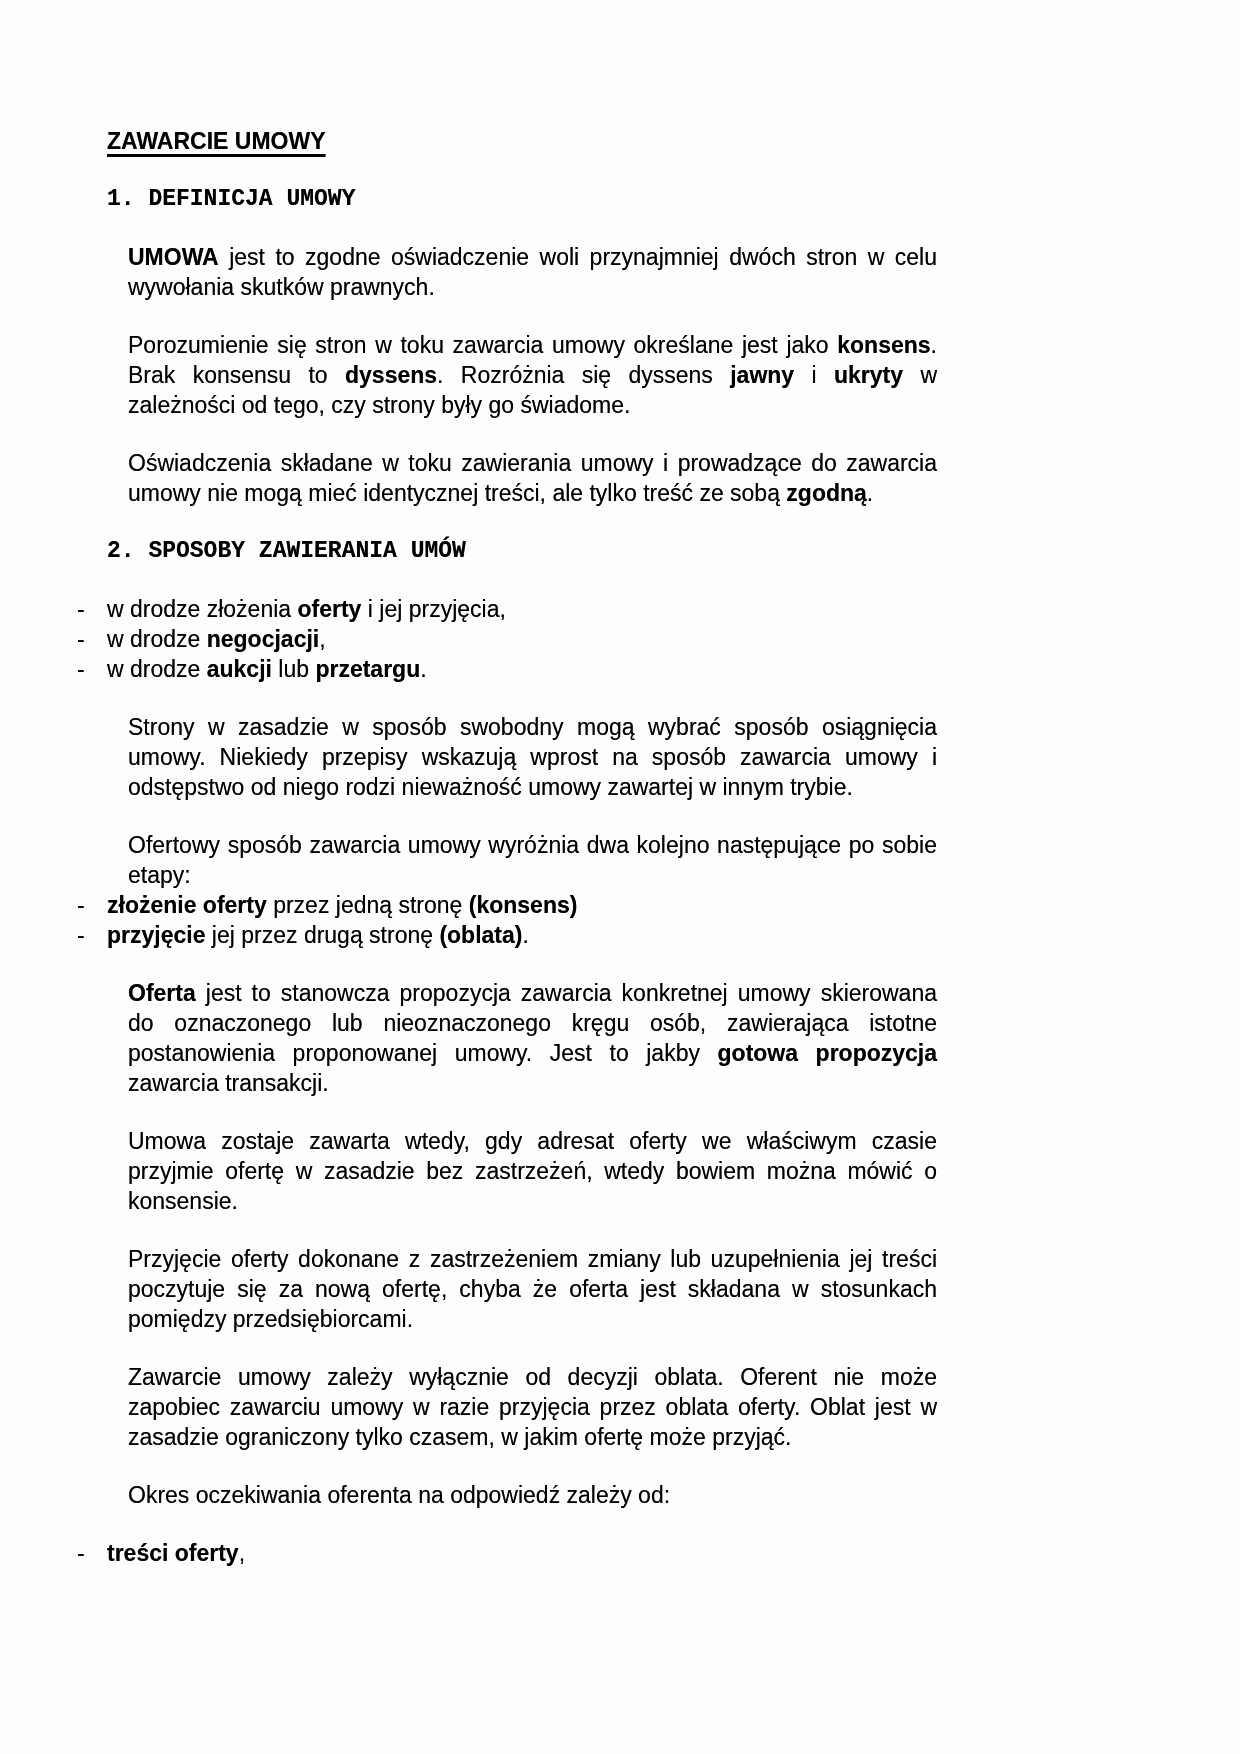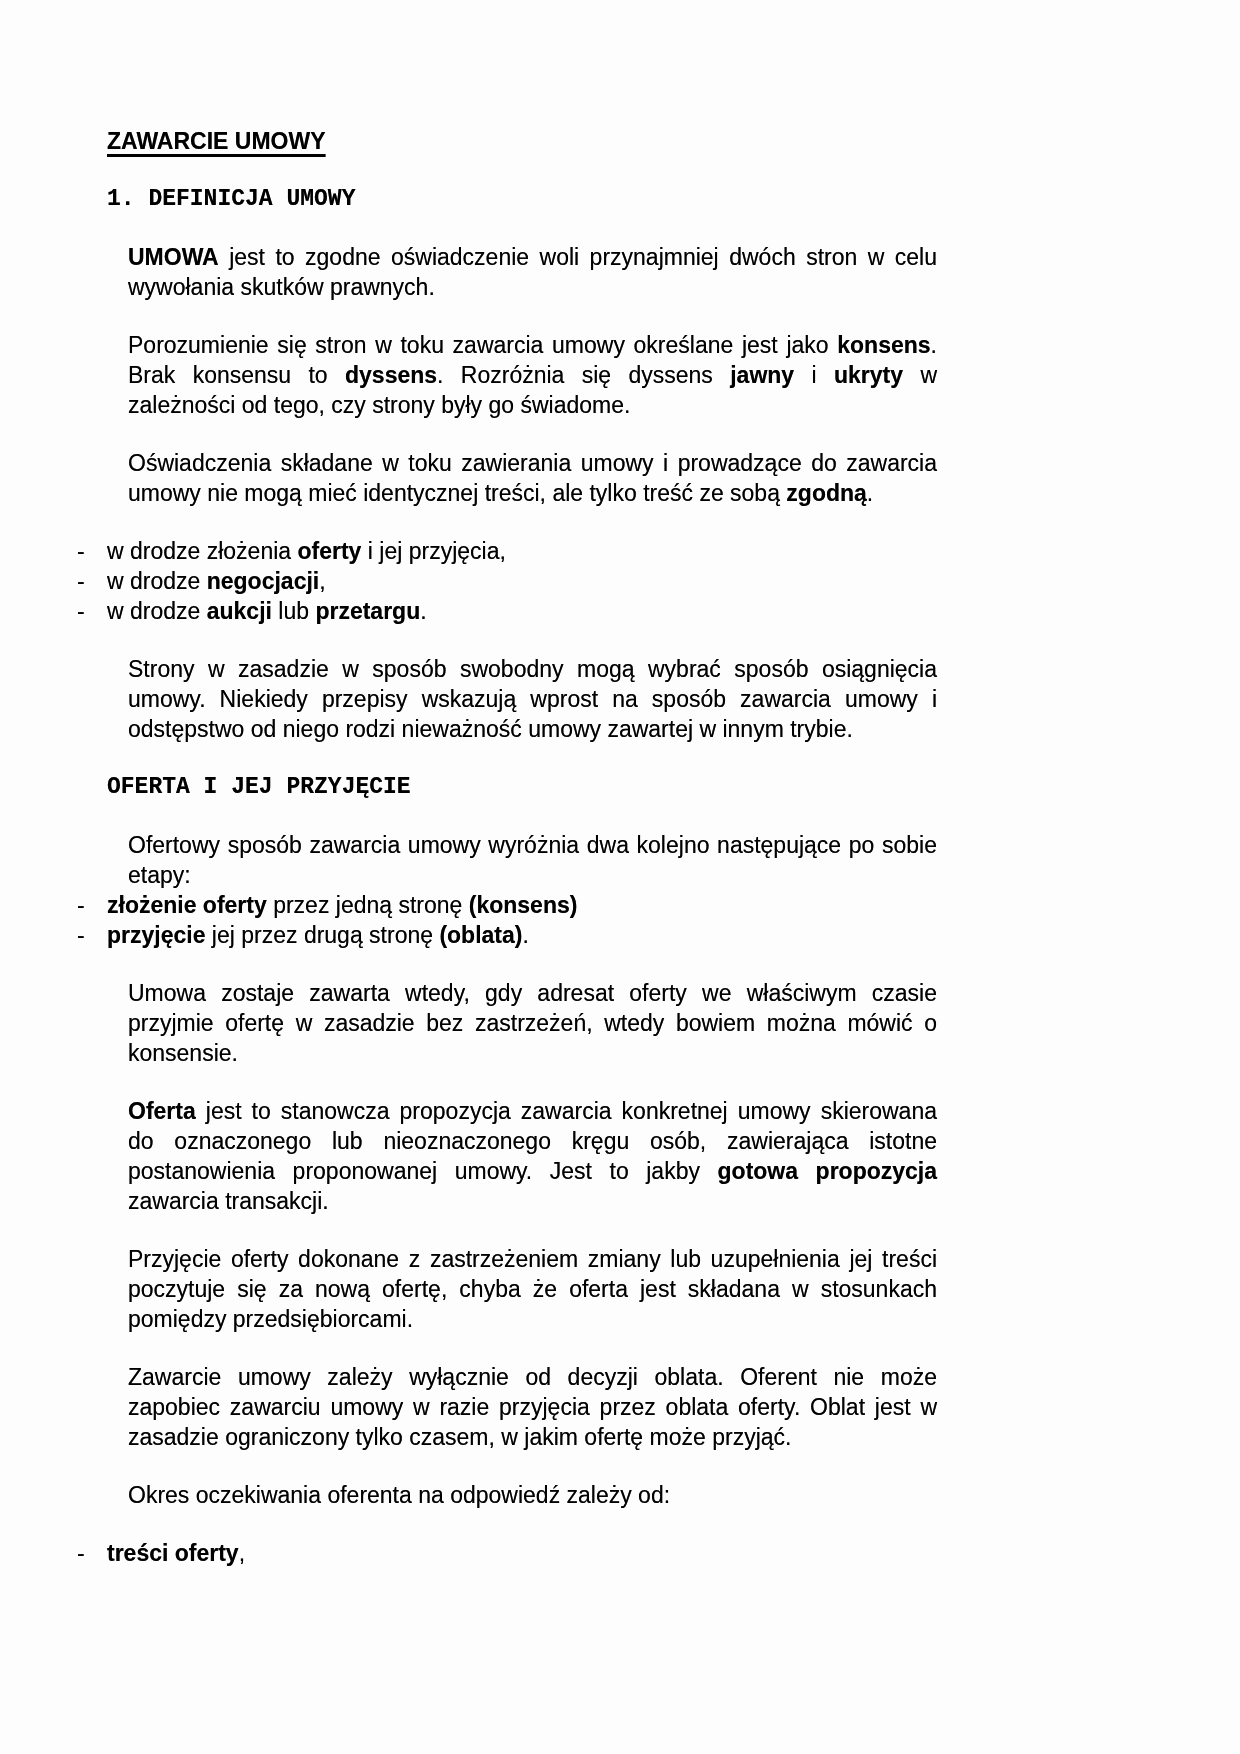--- a/index.html
+++ b/index.html
@@ -56,53 +56,53 @@
     <div class="block title"><span class="bold underline">ZAWARCIE UMOWY</span></div>
 
     <div class="block heading"><span class="bold">1. DEFINICJA UMOWY</span></div>
 
     <div class="block para"><span class="bold">UMOWA</span><span> jest to zgodne oświadczenie woli przynajmniej dwóch stron w celu wywołania skutków prawnych.</span></div>
 
     <div class="block para"><span>Porozumienie się stron w toku zawarcia umowy określane jest jako </span><span class="bold">konsens</span><span>. Brak konsensu to </span><span class="bold">dyssens</span><span>. Rozróżnia się dyssens </span><span class="bold">jawny</span><span> i </span><span class="bold">ukryty</span><span> w zależności od tego, czy strony były go świadome.</span></div>
 
     <div class="block para"><span>Oświadczenia składane w toku zawierania umowy i prowadzące do zawarcia umowy nie mogą mieć identycznej treści, ale tylko treść ze sobą </span><span class="bold">zgodną</span><span>.</span></div>
 
+    <div class="block heading"><span class="bold">2. SPOSOBY ZAWIERANIA UMÓW</span></div>
 
 
     <div class="block list-item no-gap">
       <span class="bullet">-</span>
       <span><span>w drodze złożenia </span><span class="bold">oferty</span><span> i jej przyjęcia,</span></span>
     </div>
     <div class="block list-item no-gap">
       <span class="bullet">-</span>
       <span><span>w drodze </span><span class="bold">negocjacji</span><span>,</span></span>
     </div>
     <div class="block list-item">
       <span class="bullet">-</span>
       <span><span>w drodze </span><span class="bold">aukcji</span><span> lub </span><span class="bold">przetargu</span><span>.</span></span>
     </div>
 
     <div class="block para"><span>Strony w zasadzie w sposób swobodny mogą wybrać sposób osiągnięcia umowy. Niekiedy przepisy wskazują wprost na sposób zawarcia umowy i odstępstwo od niego rodzi nieważność umowy zawartej w innym trybie.</span></div>
 
-    <div class="block heading"><span class="bold">OFERTA I JEJ PRZYJĘCIE</span></div>
 
     <div class="block para no-gap"><span>Ofertowy sposób zawarcia umowy wyróżnia dwa kolejno następujące po sobie etapy:</span></div>
 
     <div class="block list-item no-gap">
       <span class="bullet">-</span>
       <span><span class="bold">złożenie oferty</span><span> przez jedną stronę </span><span class="bold">(konsens)</span></span>
     </div>
     <div class="block list-item">
       <span class="bullet">-</span>
       <span><span class="bold">przyjęcie</span><span> jej przez drugą stronę </span><span class="bold">(oblata)</span><span>.</span></span>
     </div>
 
+    <div class="block para"><span class="bold">Oferta</span><span> jest to stanowcza propozycja zawarcia konkretnej umowy skierowana do oznaczonego lub nieoznaczonego kręgu osób, zawierająca istotne postanowienia proponowanej umowy. Jest to jakby </span><span class="bold">gotowa propozycja</span><span> zawarcia transakcji.</span></div>
+
     <div class="block para"><span>Umowa zostaje zawarta wtedy, gdy adresat oferty we właściwym czasie przyjmie ofertę w zasadzie bez zastrzeżeń, wtedy bowiem można mówić o konsensie.</span></div>
-
-    <div class="block para"><span class="bold">Oferta</span><span> jest to stanowcza propozycja zawarcia konkretnej umowy skierowana do oznaczonego lub nieoznaczonego kręgu osób, zawierająca istotne postanowienia proponowanej umowy. Jest to jakby </span><span class="bold">gotowa propozycja</span><span> zawarcia transakcji.</span></div>
 
     <div class="block para"><span>Przyjęcie oferty dokonane z zastrzeżeniem zmiany lub uzupełnienia jej treści poczytuje się za nową ofertę, chyba że oferta jest składana w stosunkach pomiędzy przedsiębiorcami.</span></div>
 
     <div class="block para"><span>Zawarcie umowy zależy wyłącznie od decyzji oblata. Oferent nie może zapobiec zawarciu umowy w razie przyjęcia przez oblata oferty. Oblat jest w zasadzie ograniczony tylko czasem, w jakim ofertę może przyjąć.</span></div>
 
     <div class="block para"><span>Okres oczekiwania oferenta na odpowiedź zależy od:</span></div>
 
     <div class="block list-item">
       <span class="bullet">-</span>
       <span><span class="bold">treści oferty</span><span>,</span></span>

